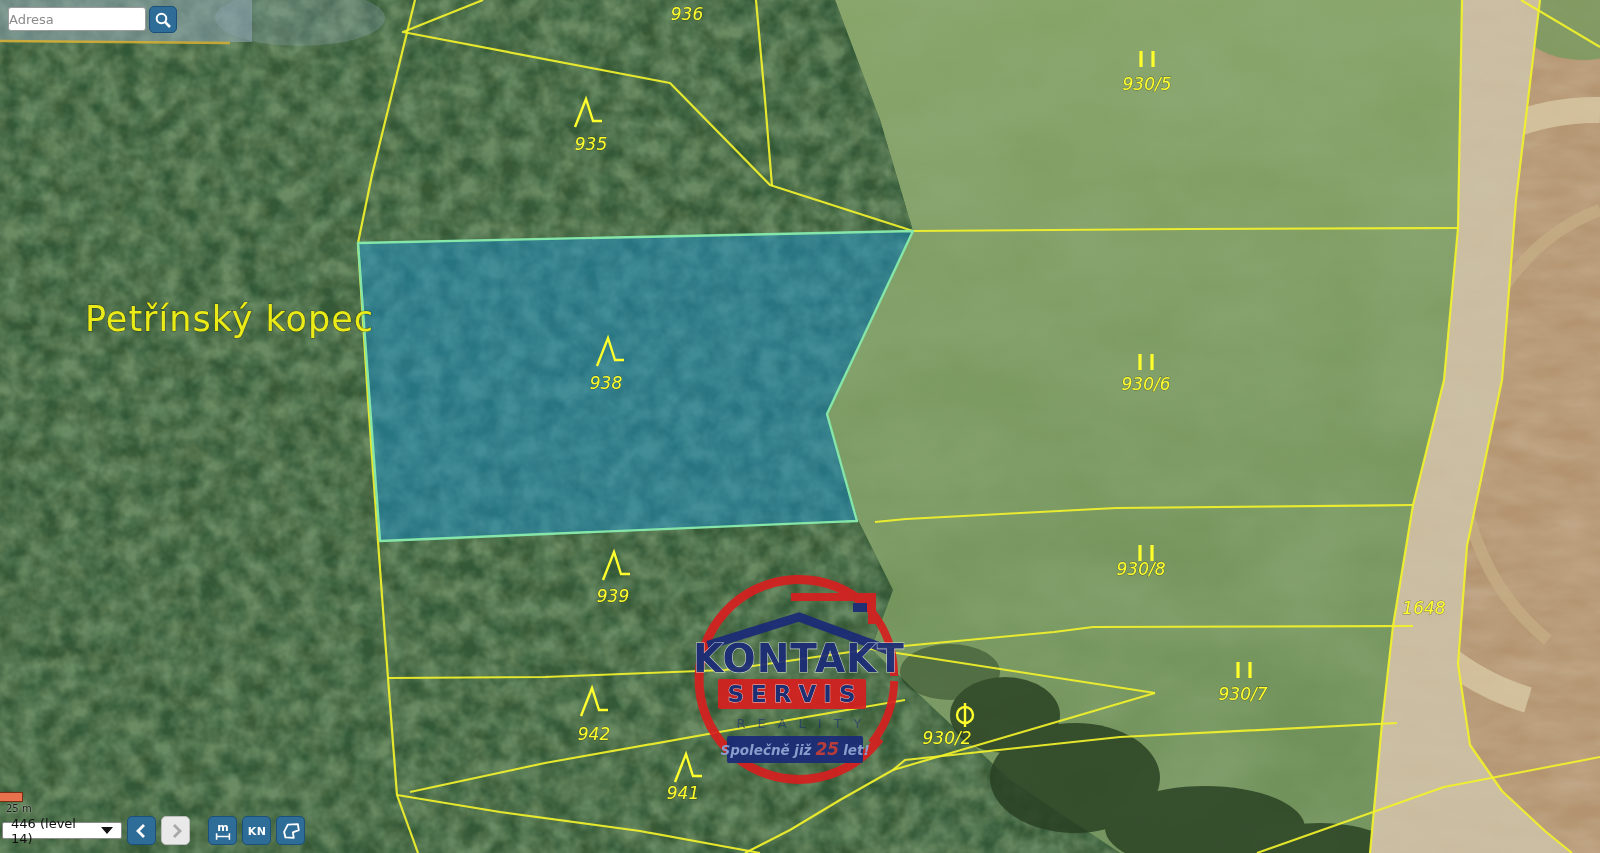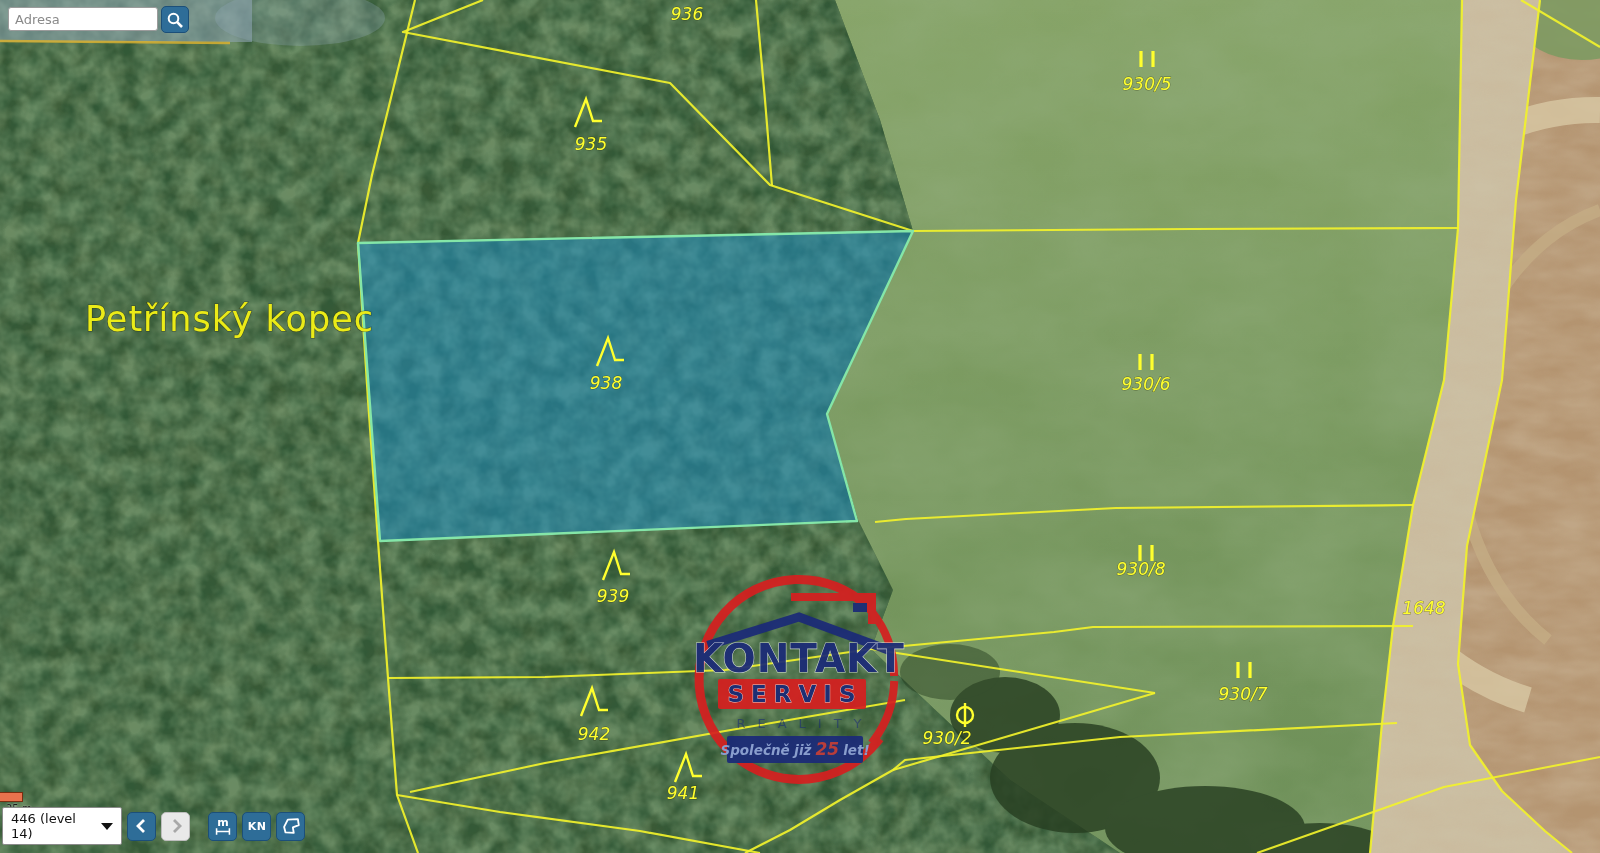--- a/index.html
+++ b/index.html
@@ -22,32 +22,32 @@
               paint-order:stroke;stroke:rgba(255,255,255,.75);stroke-width:1.1px;letter-spacing:1px;}
   .logo-sub{font:bold 23px "DejaVu Sans",sans-serif;fill:var(--logo-navy);text-anchor:middle;
             paint-order:stroke;stroke:rgba(255,255,255,.8);stroke-width:.9px;letter-spacing:7px;}
   .logo-reality{font:13px "DejaVu Sans",sans-serif;fill:var(--logo-navy);fill-opacity:.6;
                 text-anchor:middle;letter-spacing:12px;}
   .logo-tag{font:italic bold 13.5px "DejaVu Sans",sans-serif;text-anchor:middle;}
   .tag-a{fill:#8fa2d8;} .tag-num{fill:#c03838;font-size:17px;} 
   
   .search-bar{position:absolute;top:7px;left:8px;display:flex;gap:3px;align-items:flex-start;}
   .search-input{width:136px;height:20px;border:1px solid #9b9b9b;border-radius:3px;
-                padding:1px 6px;font:13px "DejaVu Sans",sans-serif;color:#737373;}
+                padding:1px 0;font:13px "DejaVu Sans",sans-serif;color:#737373;}
   .search-input::placeholder{color:#8a8a8a;}
   .btn{display:flex;align-items:center;justify-content:center;box-sizing:border-box;
        background:var(--button-blue);border:1px solid var(--button-border);
        border-radius:5px;cursor:pointer;padding:0;}
   .search-btn{width:28px;height:27px;margin-top:-1px;}
   .scale-widget{position:absolute;left:0;top:792px;}
   .scale-bar{width:22px;height:8px;background:var(--scalebar-orange);border:1.5px solid #7a2d10;border-left:none;}
   .scale-text{font:10px "DejaVu Sans",sans-serif;color:#1a1a1a;margin:1px 0 0 6px;
               text-shadow:0 0 2px rgba(255,255,255,.8);}
   .bottom-bar{position:absolute;left:2px;bottom:8px;display:flex;align-items:center;gap:5px;}
-  .level-select{width:120px;height:38px;box-sizing:border-box;background:#fff;border:1px solid #8a8a8a;
+  .level-select{width:120px;height:17px;box-sizing:border-box;background:#fff;border:1px solid #8a8a8a;
                 border-radius:2px;display:flex;align-items:center;justify-content:space-between;
                 padding:0 8px;font:13px "DejaVu Sans",sans-serif;color:#111;cursor:pointer;}
   .caret{width:0;height:0;border-left:6px solid transparent;border-right:6px solid transparent;
          border-top:7px solid #111;}
   .nav-btn{width:29px;height:29px;}
   .btn-disabled{background:#e9e9e9;border-color:#bdbdbd;cursor:default;}
   .tool-gap{width:8px;}
   .tool-btn{width:29px;height:29px;}
   .mtool-text{font:bold 12px "DejaVu Sans",sans-serif;fill:#fff;text-anchor:middle;}
   .kn-text{font:bold 12px "DejaVu Sans",sans-serif;fill:#fff;text-anchor:middle;letter-spacing:.5px;}

